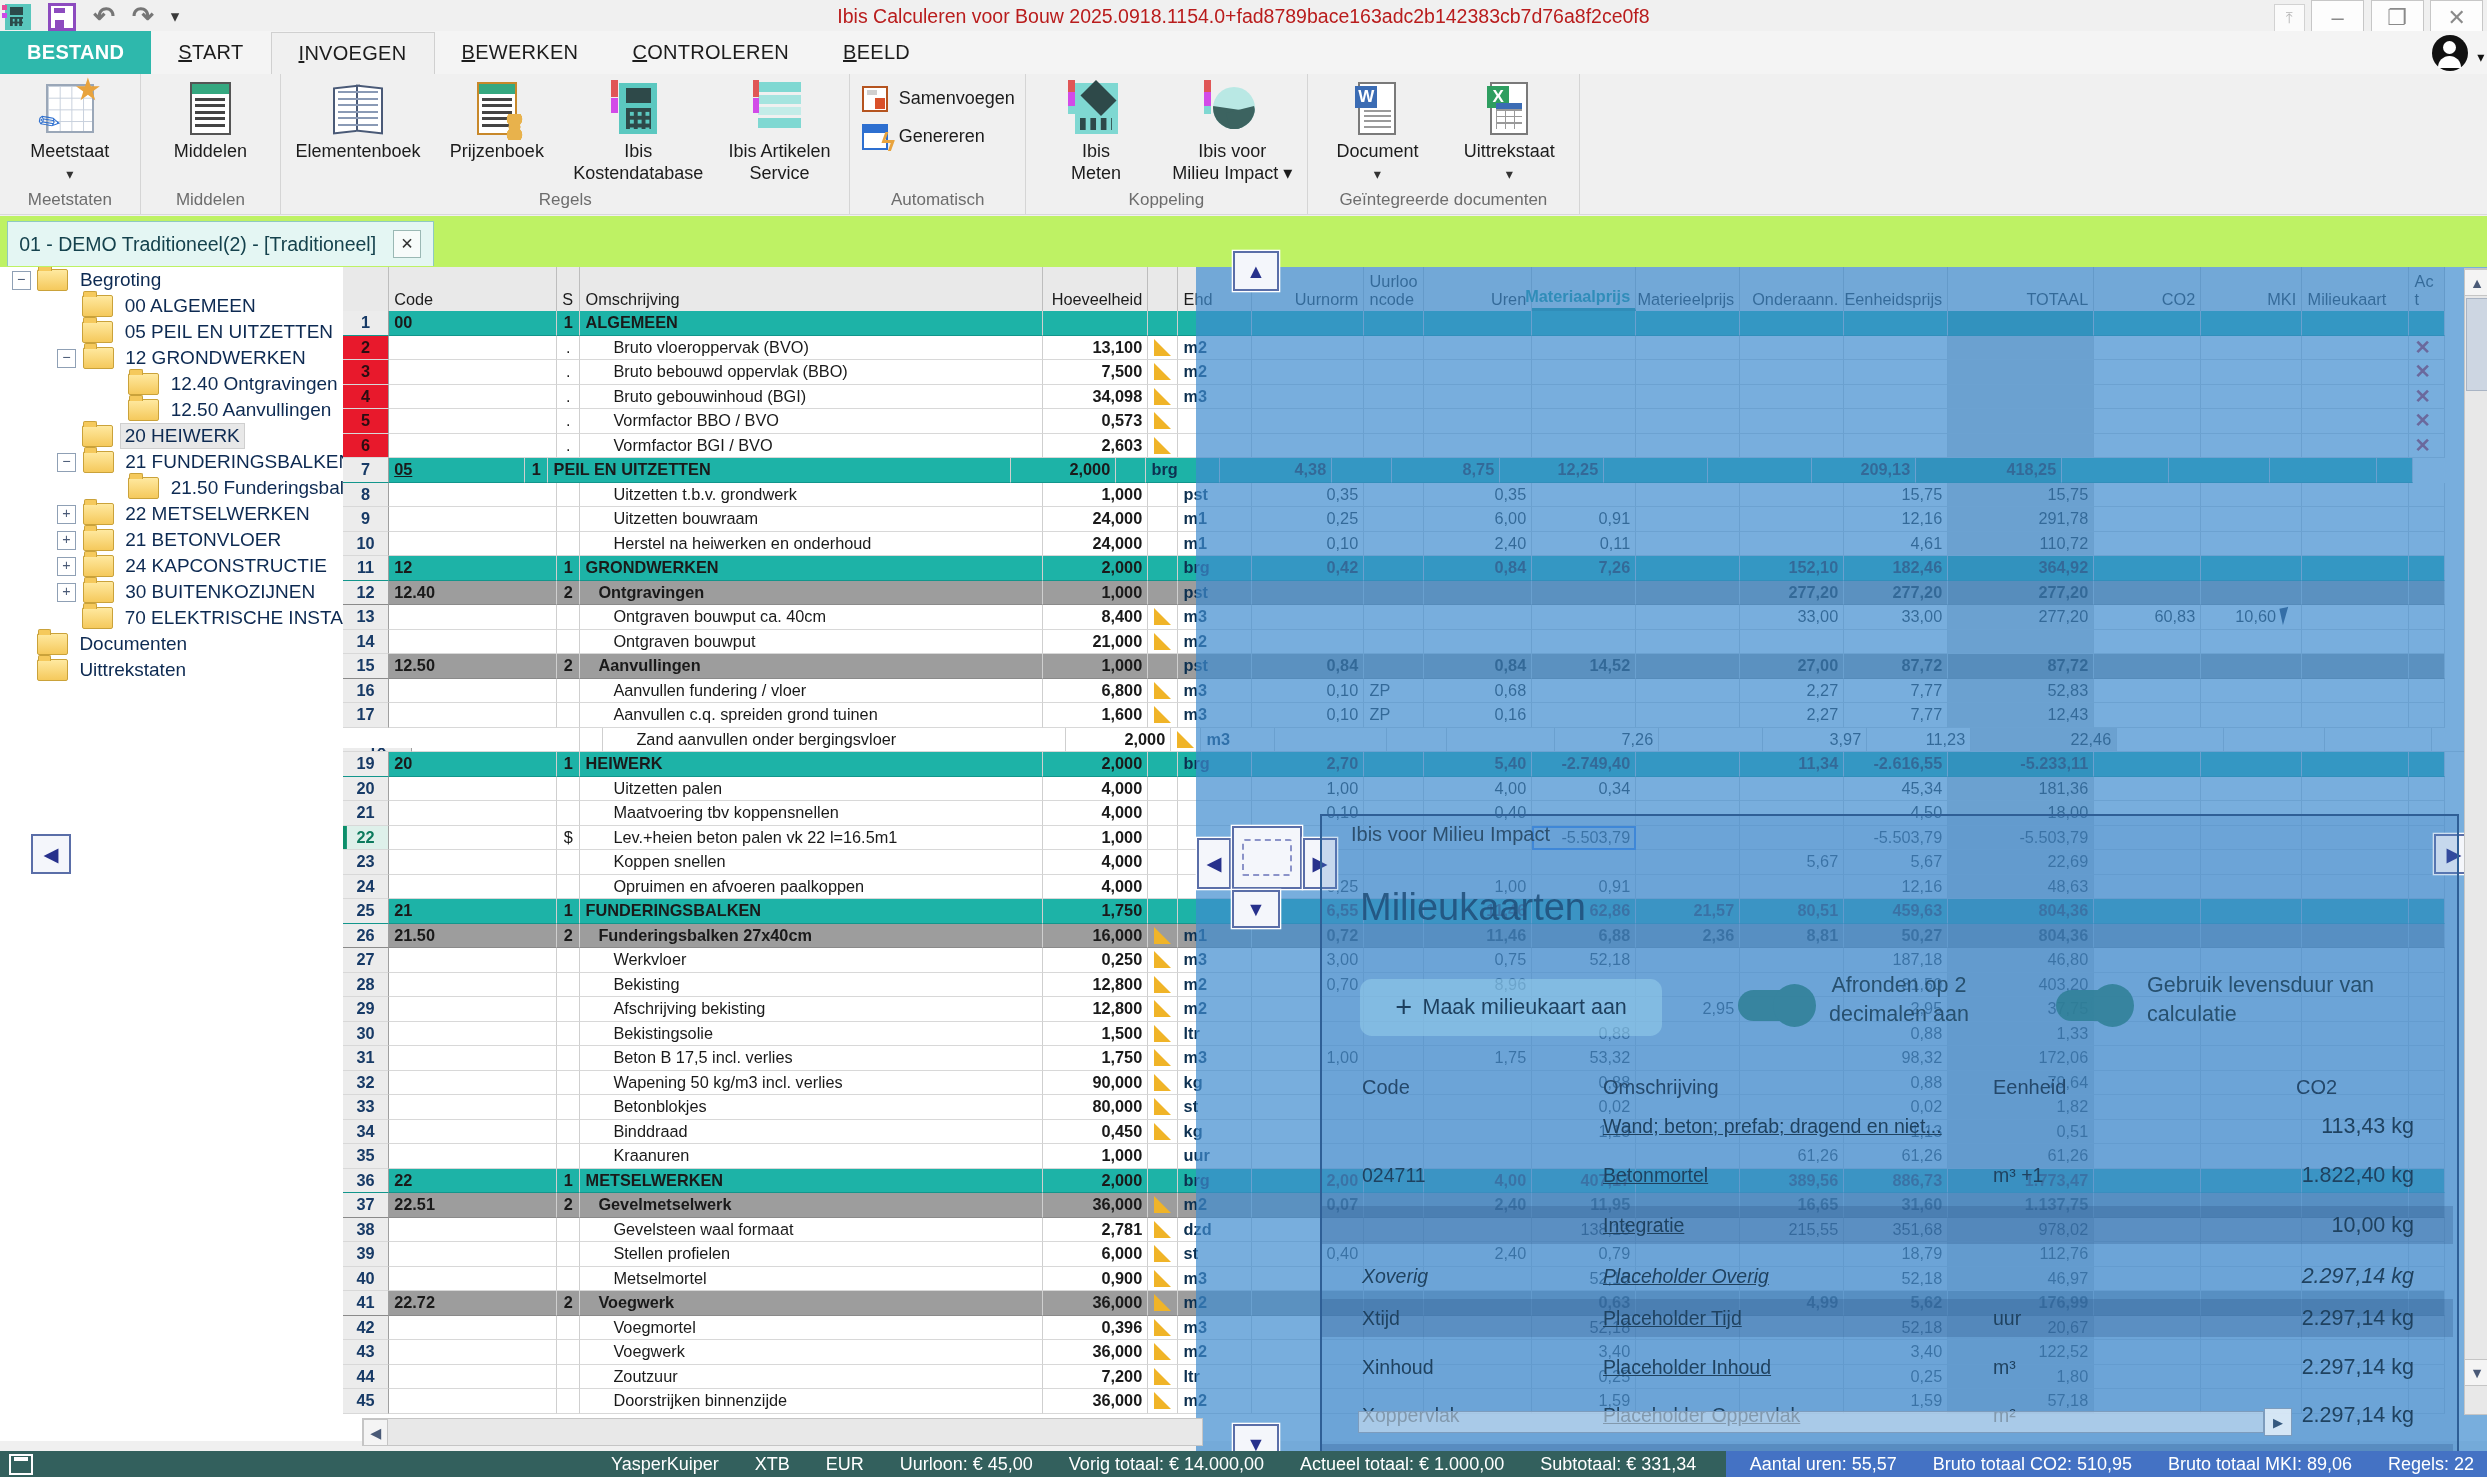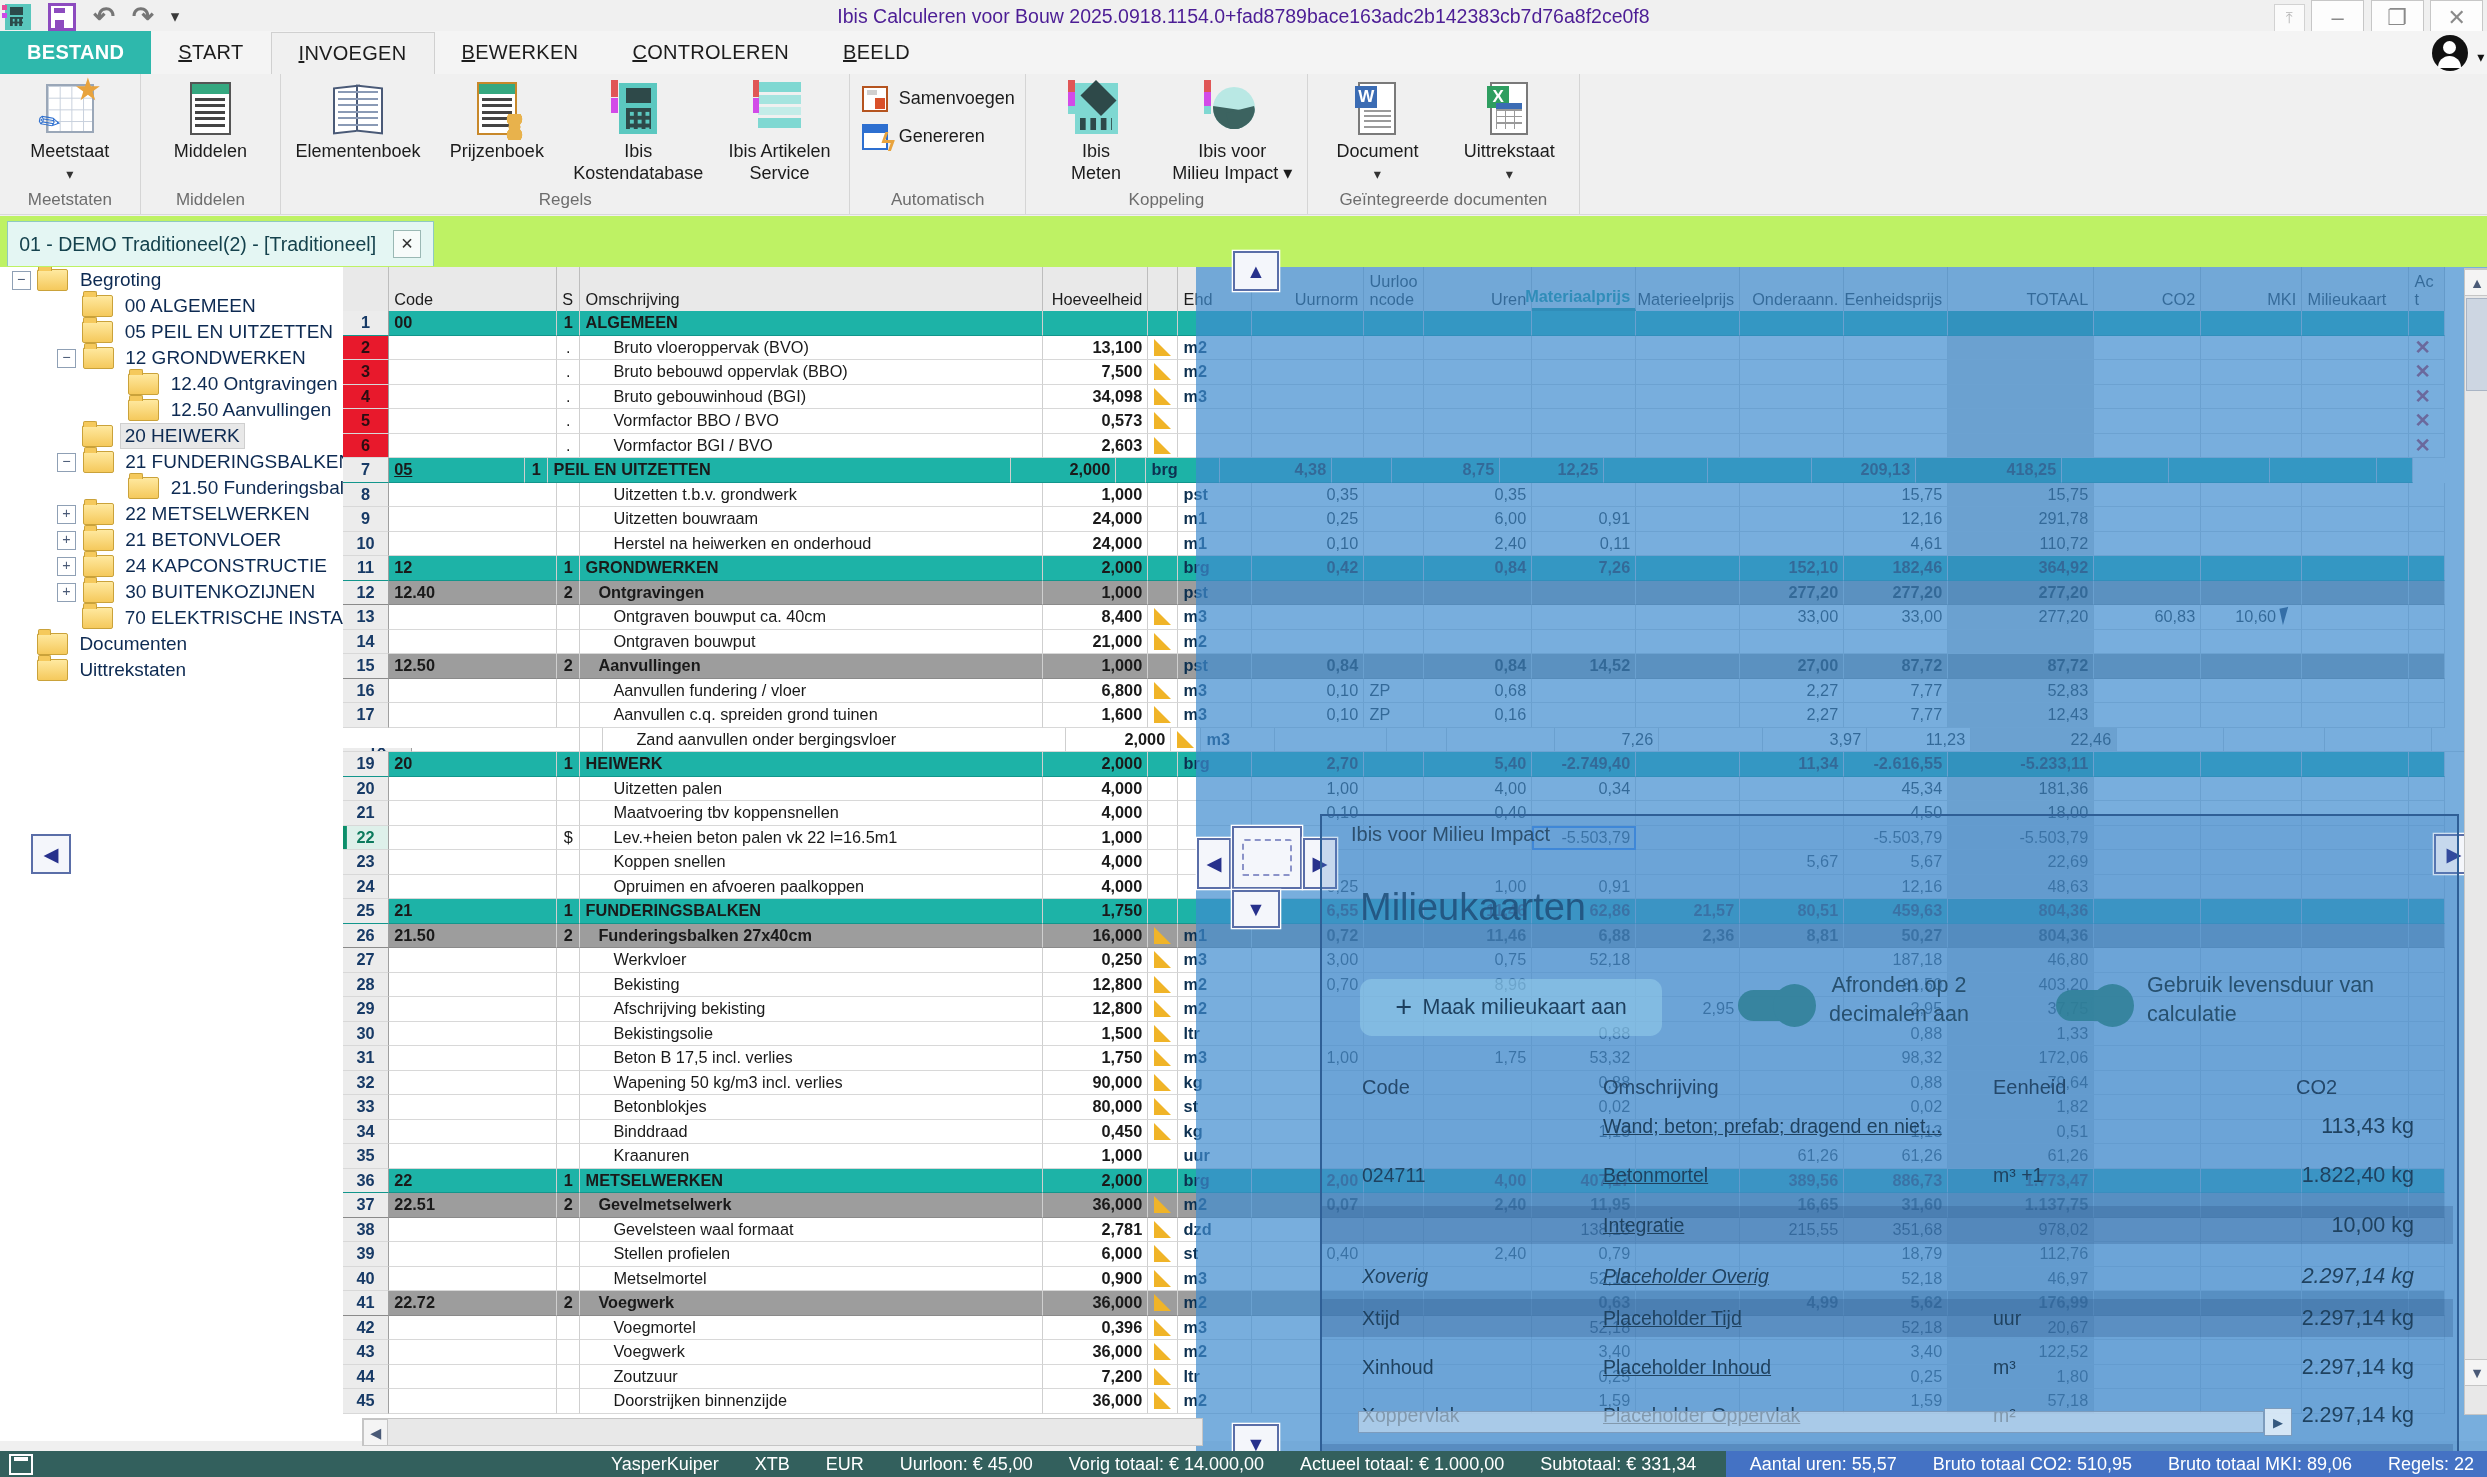--- a/index.html
+++ b/index.html
@@ -1,21 +1,21 @@
 <!DOCTYPE html>
 <html style="font-size:10.4px"><head>
 <meta charset="utf-8">
 <style>
   html,body{margin:0;padding:0;}
   body{width:2487px;height:1477px;position:relative;overflow:hidden;
        font-family:"Liberation Sans",sans-serif;background:#f0f0f0;color:#1a1a1a;}
   .abs{position:absolute;}
   
   #titlebar{left:0;top:0;width:2487px;height:31px;background:#f0f0f0;}
-  #title-text{left:0;right:0;top:5.2px;text-align:center;font-size:19.5px;color:#4c1d95;}
+  #title-text{left:0;right:0;top:5.2px;text-align:center;font-size:19.5px;color:#b91c1c;}
   .qa-row{left:5.2px;top:2.6px;display:flex;gap:17px;align-items:center;}
   .appicon{width:26px;height:26px;background:#59c7bd;position:relative;}
   .appicon:before{content:"";position:absolute;left:4.6px;top:3.3px;width:13px;height:7.8px;background:#2b4a4a;}
   .appicon:after{content:"";position:absolute;left:4.6px;top:13.7px;width:13px;height:9px;
      background:linear-gradient(#2b4a4a 2px,transparent 2px),linear-gradient(90deg,#2b4a4a 2.6px,transparent 2.6px);background-size:4.6px 4.6px;}
   .appicon .tag{position:absolute;left:-3.3px;top:1.3px;width:5.2px;height:5.2px;background:#e84b9a;}
   .appicon .tag2{position:absolute;left:-3.3px;top:9px;width:5.2px;height:5.2px;background:#c94be8;}
   .floppy{width:22px;height:22px;border:3.3px solid #8d4bbf;background:#fff;position:relative;}
   .floppy:before{content:"";position:absolute;left:2.6px;top:2px;width:11.7px;height:5.9px;background:#8d4bbf;}
   .floppy:after{content:"";position:absolute;left:3.9px;bottom:0;width:8.5px;height:7.2px;background:#8d4bbf;}

